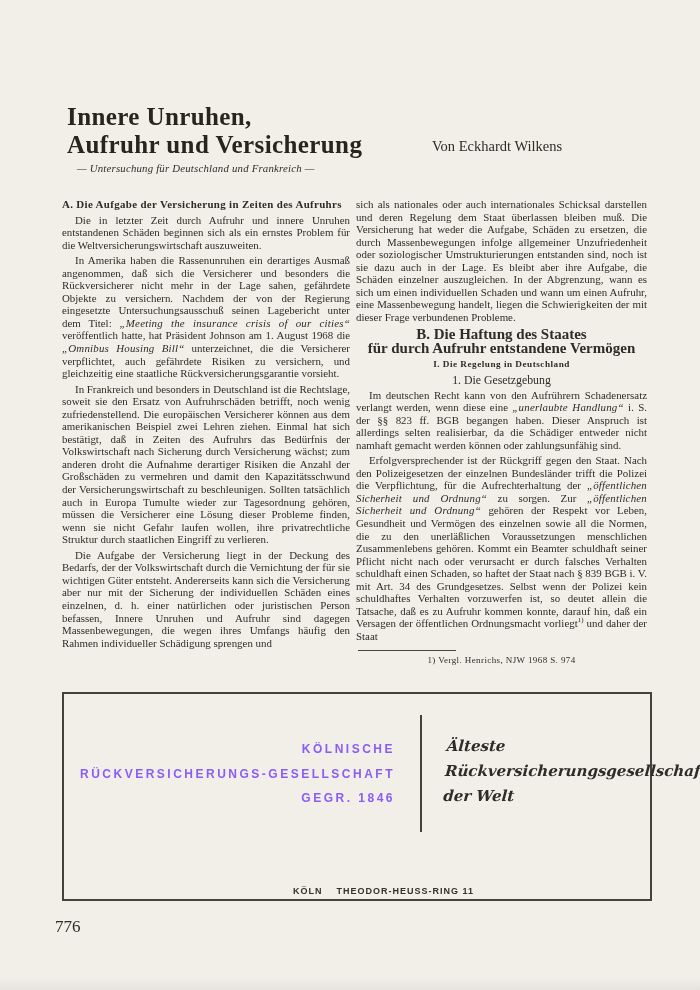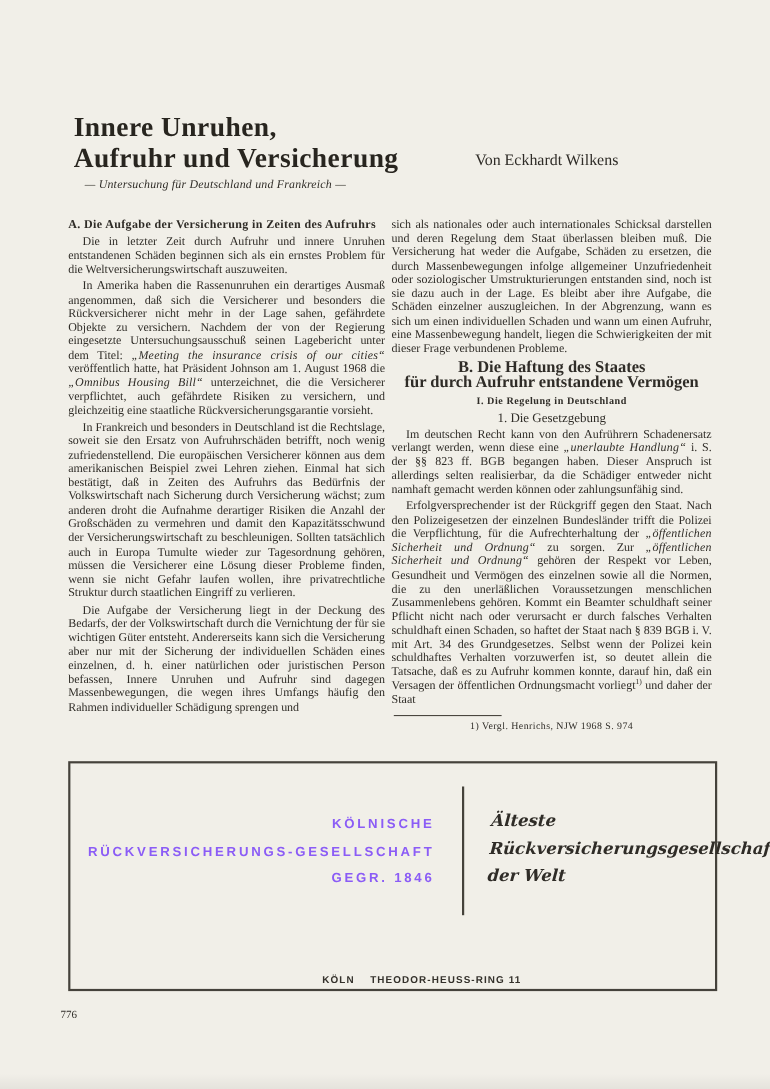--- a/index.html
+++ b/index.html
@@ -38,21 +38,21 @@
   .ad-company{position:absolute;left:0;top:43px;width:331px;text-align:right;
     font-family:"Liberation Sans",sans-serif;font-weight:bold;font-size:12px;line-height:24.5px;
     letter-spacing:2.5px;color:#8b5cf6;}
   .ad-tagline{position:absolute;left:381px;top:40px;width:230px;text-align:left;
     font-family:"DejaVu Serif",serif;font-style:italic;font-weight:bold;font-size:15px;
     line-height:25px;color:#2f2c27;transform:skewX(-4deg);}
   .ad-address{position:absolute;left:229px;top:160px;width:300px;
     font-family:Liberation Sans, sans-serif;font-weight:bold;font-size:9px;
     letter-spacing:1px;white-space:pre;color:#34312b;margin-top:32px;}
 
-  .page-number{position:absolute;left:55px;top:917px;font-size:10px;}
+  .page-number{position:absolute;left:55px;top:917px;font-size:17px;}
 </style>
 </head>
 <body>
 
 <div class="page">
 
   <h1 class="title">
     <span>Innere Unruhen,</span><br>
     <span>Aufruhr und Versicherung</span>
   </h1>

